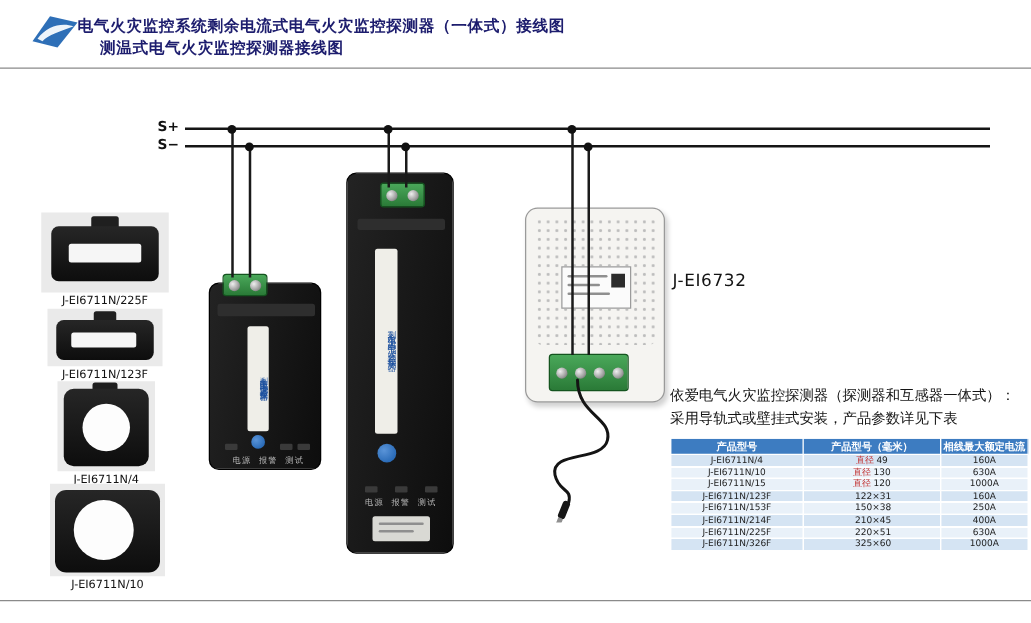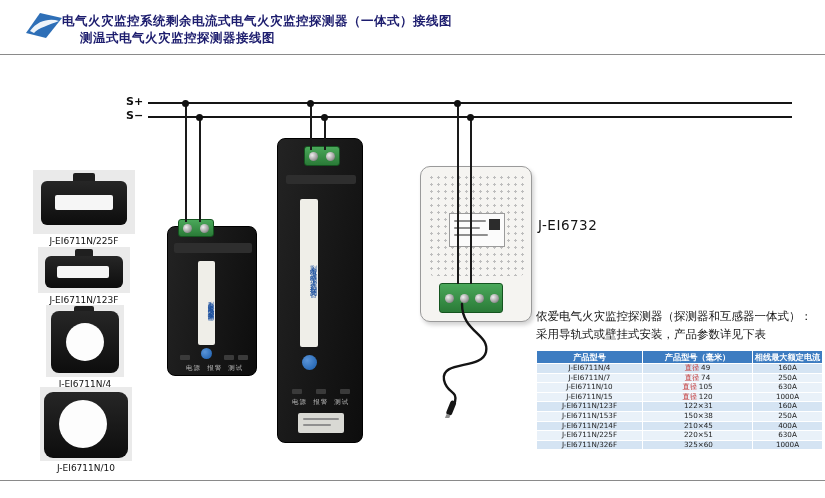--- a/index.html
+++ b/index.html
@@ -223,30 +223,25 @@
         <th>相线最大额定电流</th>
       </tr>
     </thead>
     <tbody>
     <tr>
       <td>J-EI6711N/4</td>
       <td><span class="pref">直径</span><span>49</span></td>
       <td>160A</td>
     </tr>
 
-    <tr class="alt">
-      <td>J-EI6711N/7</td>
-      <td><span class="pref">直径</span><span>74</span></td>
-      <td>250A</td>
-    </tr>
 
 
     <tr class="alt">
       <td>J-EI6711N/10</td>
-      <td><span class="pref">直径</span><span>105</span></td>
+      <td><span class="pref">直径</span><span>130</span></td>
       <td>630A</td>
     </tr>
 
 
     <tr class="alt">
       <td>J-EI6711N/15</td>
       <td><span class="pref">直径</span><span>120</span></td>
       <td>1000A</td>
     </tr>
 

